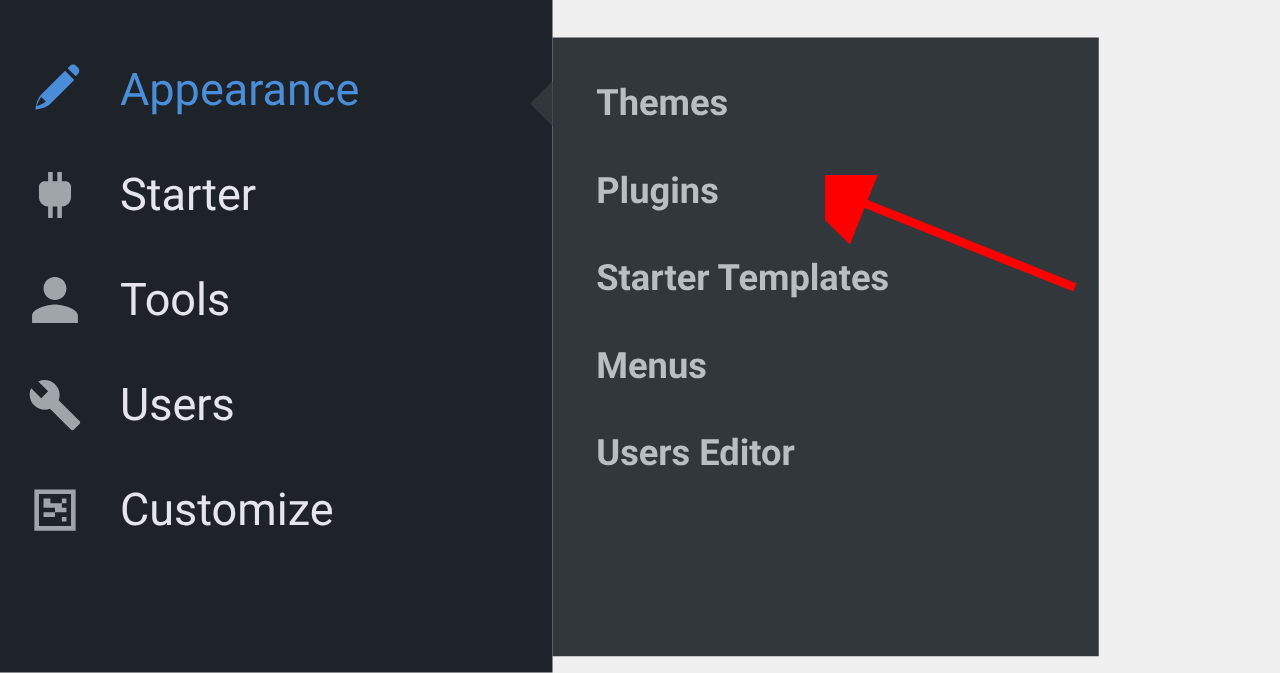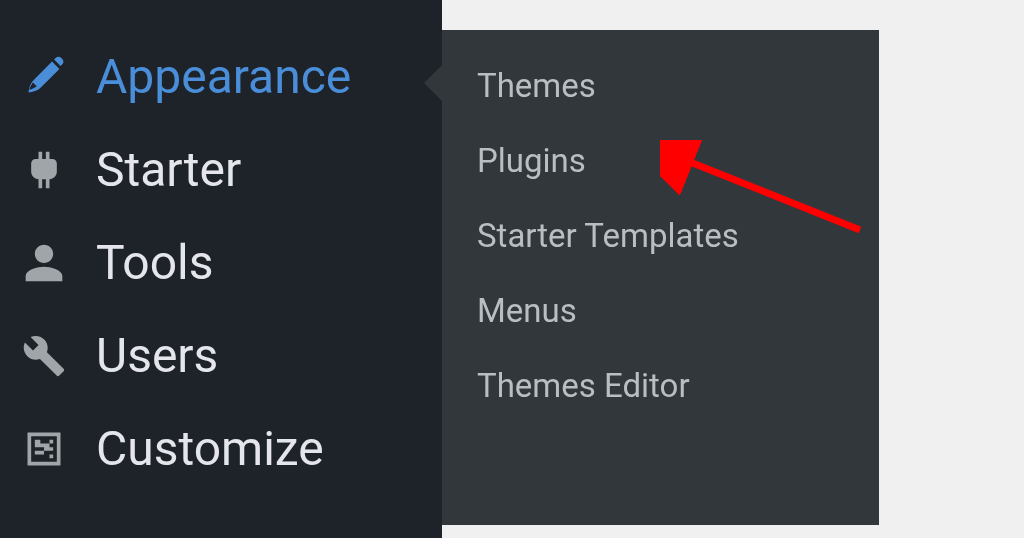--- a/index.html
+++ b/index.html
@@ -28,21 +28,21 @@
       gap: 28px;
     }
     .sidebar-item.active .sidebar-label {
       color: #4a8dd8;
     }
     .sidebar-item.active .icon svg {
       fill: #4a8dd8;
     }
     .sidebar-label {
       color: #e4e6eb;
-      font-size: 48px;
+      font-size: 36px;
       font-weight: 400;
     }
     .icon {
       width: 48px;
       height: 48px;
       display: flex;
       align-items: center;
       justify-content: center;
       flex-shrink: 0;
     }
@@ -71,22 +71,22 @@
       border-bottom: 18px solid transparent;
       border-right: 18px solid #32373c;
     }
     .submenu-item {
       padding: 18px 30px 18px 35px;
       cursor: pointer;
       position: relative;
     }
     .submenu-label {
       color: #b9bec3;
-      font-size: 33px;
-      font-weight: 400;
+      font-size: 29px;
+      font-weight: 700;
     }
     .submenu-item.active {
       padding-left: 35px;
     }
     .submenu-item.active::before {
       content: '';
       position: absolute;
       left: 0;
       top: 10px;
       bottom: 10px;
@@ -157,21 +157,21 @@
   <div class="submenu-item">
     <span class="submenu-label">Plugins</span>
   </div>
   <div class="submenu-item">
     <span class="submenu-label">Starter Templates</span>
   </div>
   <div class="submenu-item">
     <span class="submenu-label">Menus</span>
   </div>
   <div class="submenu-item">
-    <span class="submenu-label">Themes Editor</span>
+    <span class="submenu-label">Users Editor</span>
   </div>
 </div>
 
 <svg class="arrow-annotation" width="220" height="110" viewBox="0 0 220 110">
   <defs>
     <marker id="arrowhead" markerWidth="12" markerHeight="10" refX="2" refY="5" orient="auto">
       <polygon points="0 0, 12 5, 0 10" fill="#ff0000"></polygon>
     </marker>
   </defs>
   <line x1="200" y1="90" x2="20" y2="18" stroke="#ff0000" stroke-width="7" marker-end="url(#arrowhead)"></line>

